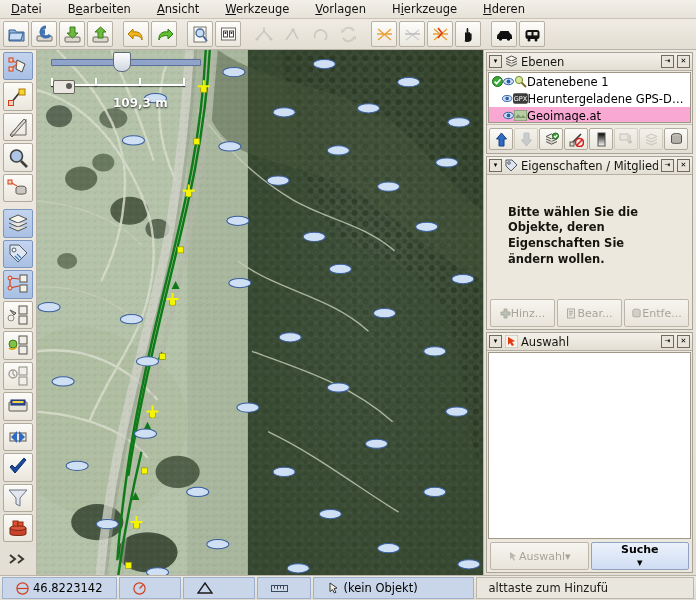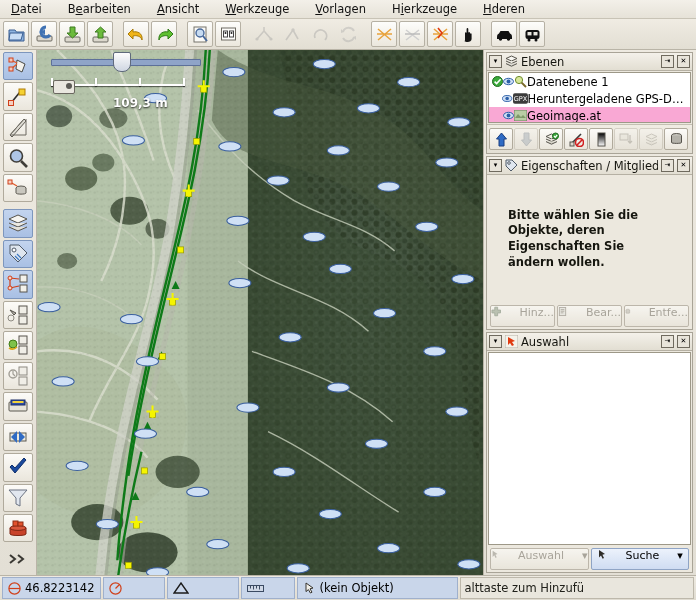--- a/index.html
+++ b/index.html
@@ -84,34 +84,34 @@
             background:linear-gradient(#f0ecE3,#e3dfd4);border-top:1px solid #c4bfb2;}
   .pbtn{width:24px;height:22px;display:flex;align-items:center;justify-content:center;
         border:1px solid #b0aa9c;border-radius:2px;background:linear-gradient(#fcfbf8,#eae6dc);
         box-sizing:border-box;cursor:pointer;}
   .pbtn.dis{opacity:.4;}
 
   .ptext{flex:1;background:#ece8de;padding:10px 8px;display:flex;align-items:center;}
   .ptext p{margin:13px;font-size:11.5px;font-weight:bold;line-height:1.35;color:#16160f;}
 
   .btnrow{display:flex;gap:2px;padding:2px 3px;flex:none;}
-  .wbtn{flex:1;height:22px;display:flex;align-items:flex-start;justify-content:center;gap:18px;
+  .wbtn{flex:1;height:28px;display:flex;align-items:center;justify-content:center;gap:0;
         border:1px solid #aaa497;border-radius:2px;font-size:11px;box-sizing:border-box;
         background:linear-gradient(#fbfaf6,#e8e4da);cursor:pointer;white-space:nowrap;overflow:hidden;}
   .wbtn.dis{color:#8e8a80;opacity:.72;}
-  .wbtn.prim{background:linear-gradient(#ecf2fc,#cfdcf2);border-color:#8fa4c5;font-weight:normal;}
+  .wbtn.prim{background:linear-gradient(#ecf2fc,#cfdcf2);border-color:#8fa4c5;font-weight:bold;flex-direction:column;}
   .emptybox{flex:1;background:#fff;border:1px solid #9d9888;margin:1px;min-height:0;}
 
   
   .status{height:22px;flex:none;display:flex;align-items:stretch;gap:2px;padding:1px 2px;
           background:linear-gradient(#eeeae1,#e0dcd1);border-top:1px solid #b9b4a7;}
-  .scell{display:flex;align-items:center;gap:4px;padding:0 5px;font-size:11.5px;
+  .scell{display:flex;align-items:center;gap:4px;padding:0 13px;font-size:11.5px;
          background:#c9d6ea;border:1px solid #9fb0cc;box-sizing:border-box;white-space:nowrap;}
   .sfill{flex:1;min-width:0;overflow:hidden;}
-  .helpcell{flex:1;display:flex;align-items:center;padding:0 4px;font-size:11.5px;color:#20201a;
+  .helpcell{flex:1;display:flex;align-items:center;padding:0 12px;font-size:11.5px;color:#20201a;
             background:#e9e6dd;border:1px solid #bdb8ab;overflow:hidden;white-space:nowrap;
             box-sizing:border-box;}
   svg{display:block;}
 </style>
 </head>
 <body>
 
 <div id="app">
 
   <div class="menubar">

